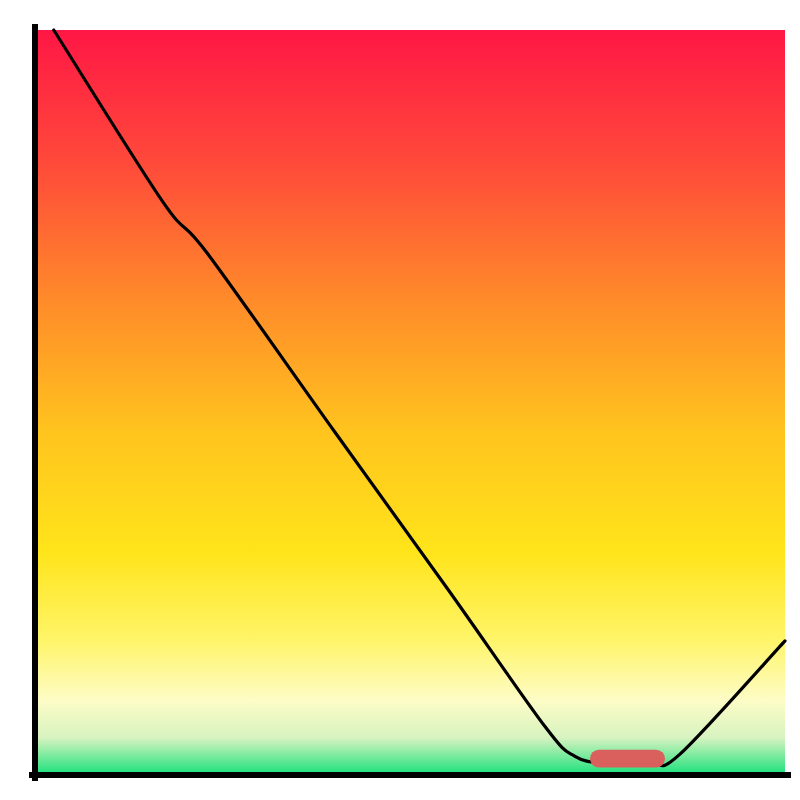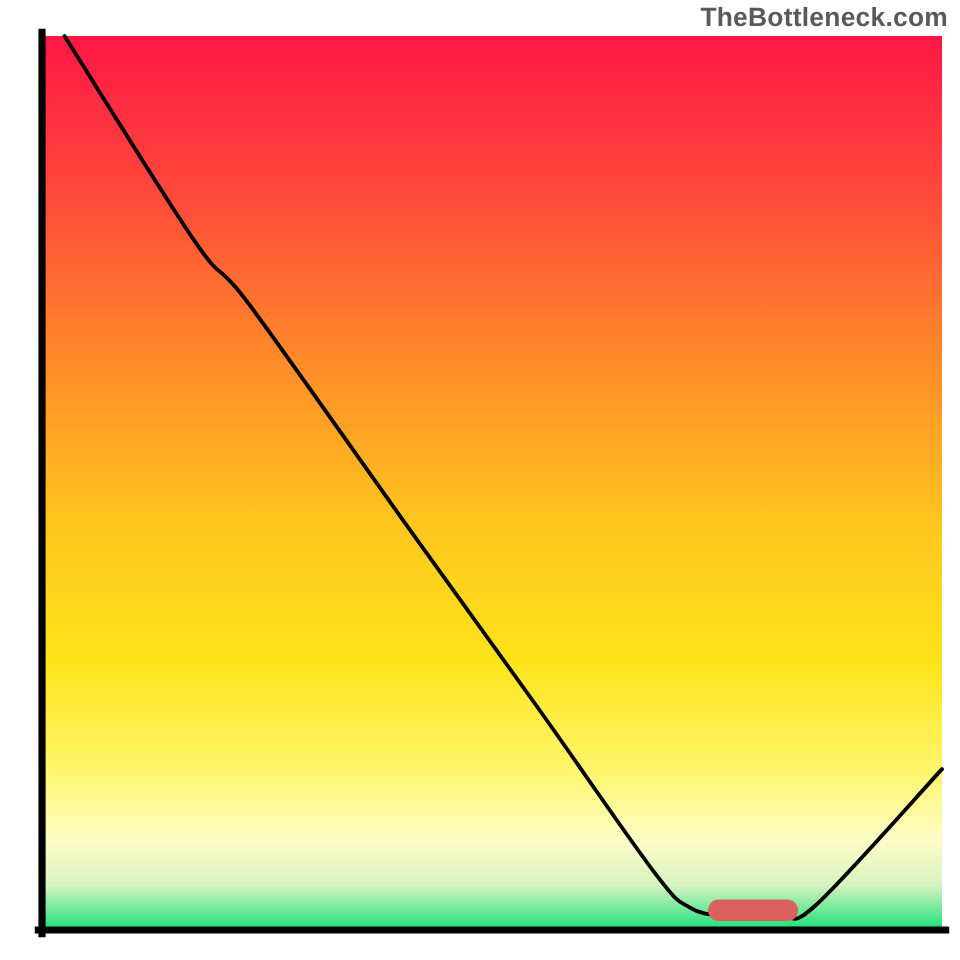--- a/index.html
+++ b/index.html
@@ -25,21 +25,20 @@
     letter-spacing: 0.2px;
   }
   svg {
     display: block;
   }
 </style>
 </head>
 <body>
 
 <div class="wrap">
-  <div class="watermark">TheBottleneck.com</div>
 
   <svg id="chart-svg" width="800" height="800">
     <defs>
       <linearGradient id="bg-grad" x1="0" y1="0" x2="0" y2="1">
           <stop offset="0%" stop-color="#ff1745"></stop>
           <stop offset="18%" stop-color="#ff4a3a"></stop>
           <stop offset="36%" stop-color="#ff8a2a"></stop>
           <stop offset="54%" stop-color="#ffc41e"></stop>
           <stop offset="70%" stop-color="#ffe41a"></stop>
           <stop offset="82%" stop-color="#fff56a"></stop>

